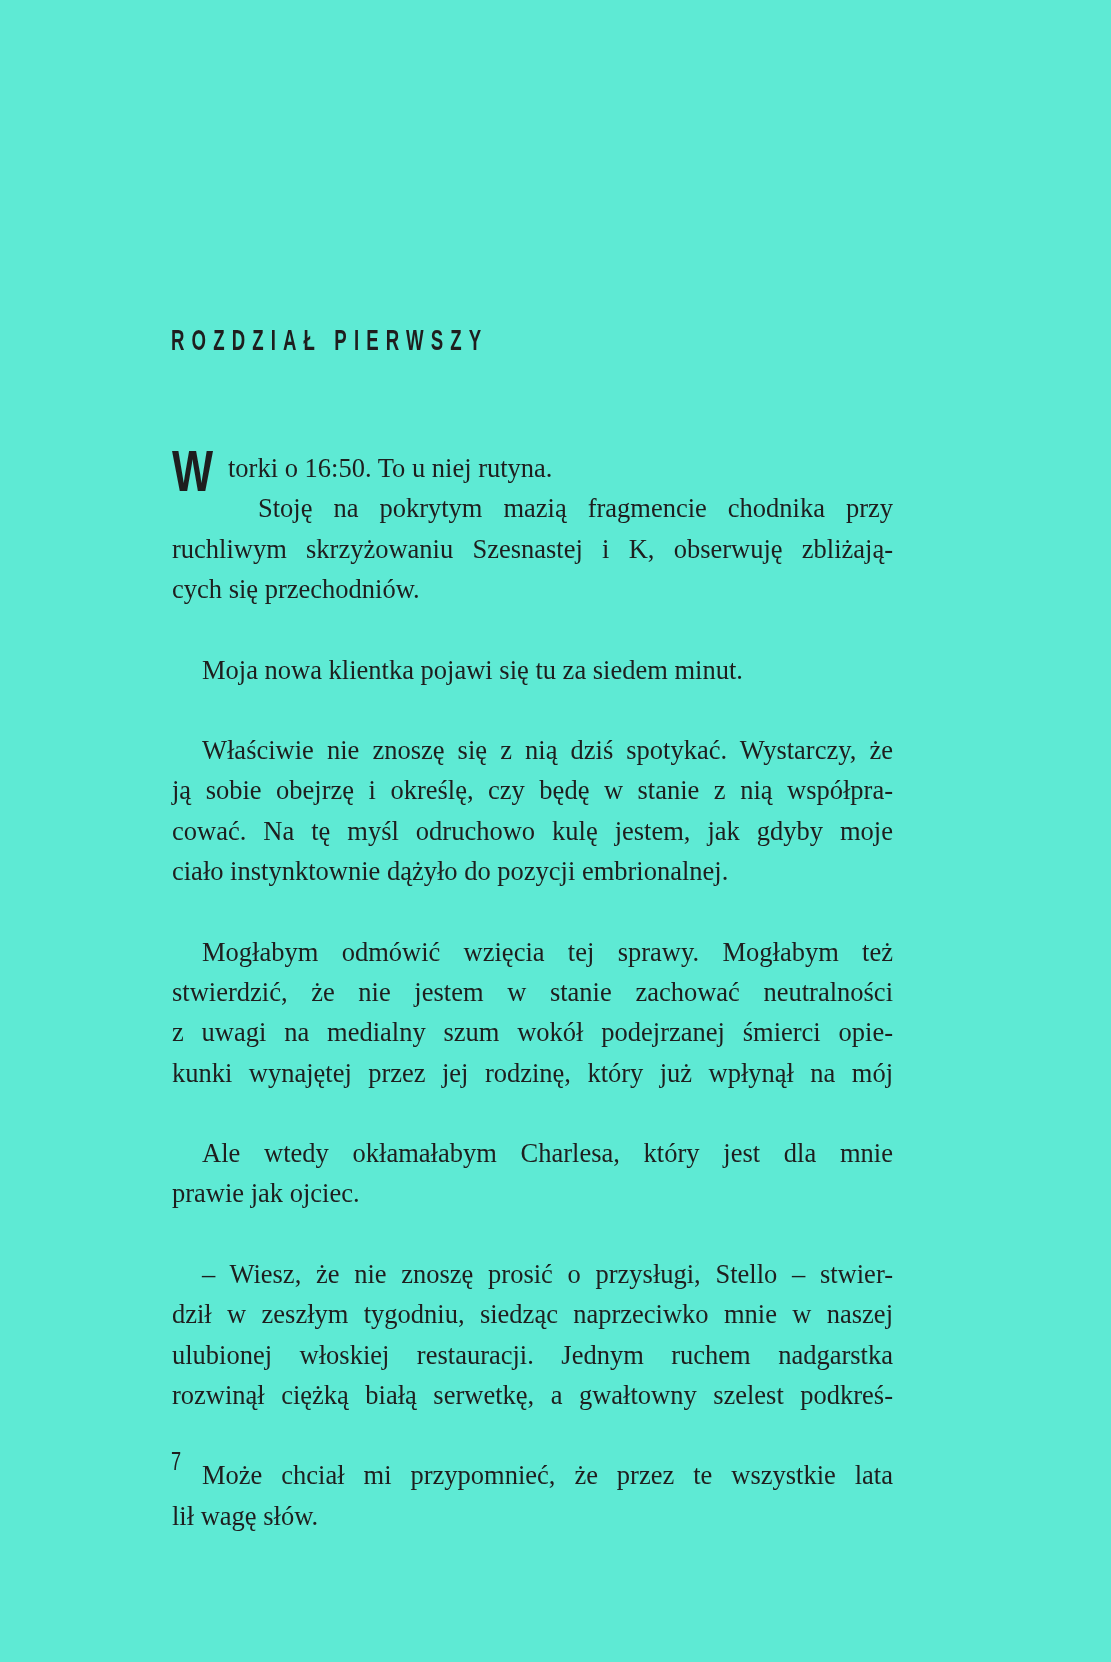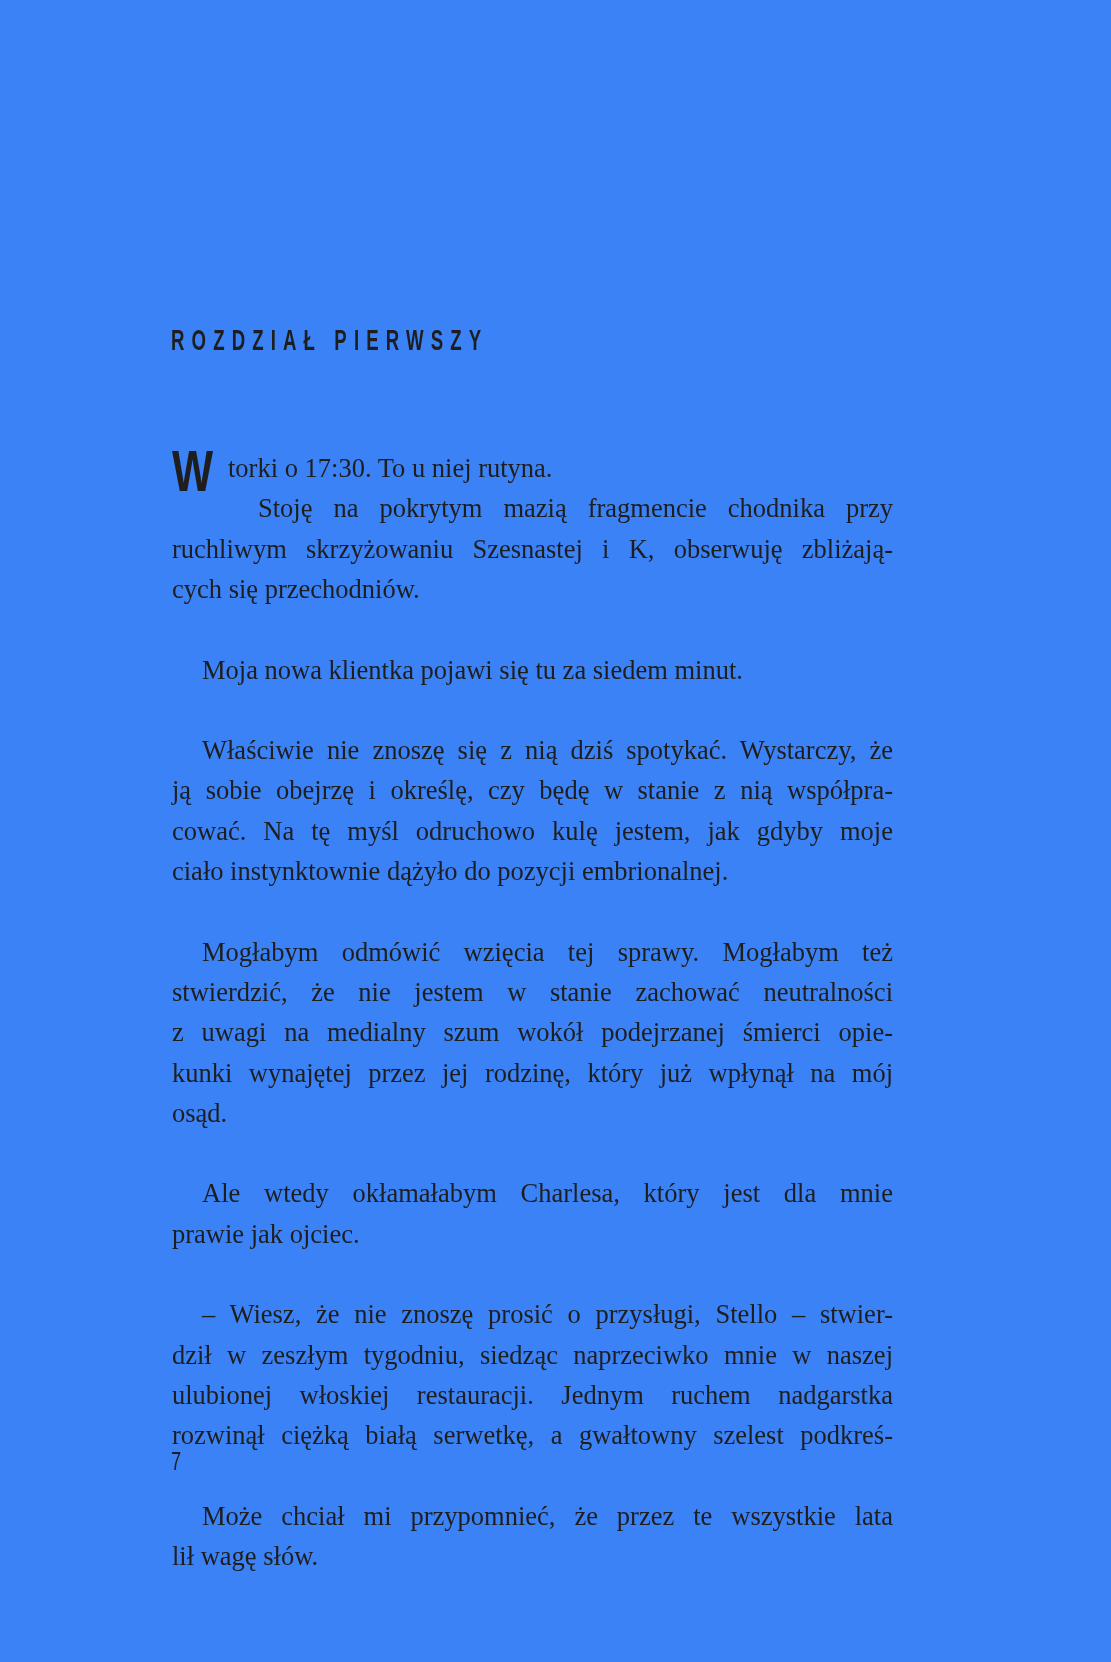--- a/index.html
+++ b/index.html
@@ -12,21 +12,21 @@
       height: 1662px;
       position: relative;
       overflow: hidden;
       color: #1e1e1e;
     }
     .page {
       position: absolute;
       left: 0; top: 0;
       width: 1111px;
       height: 1662px;
-      background: #3b82f6;
+      background: #5eead4;
     }
     .chapter-title {
       position: absolute;
       left: 171px;
       top: 322px;
       font-family: "Liberation Sans", "DejaVu Sans", sans-serif;
       font-weight: bold;
       font-size: 30px;
       letter-spacing: 11.5px;
       line-height: 36px;
@@ -95,34 +95,33 @@
   </style>
 </head>
 <body>
 
 <div class="page">
   <div class="chapter-title">ROZDZIAŁ PIERWSZY</div>
 
   <div class="dropcap">W</div>
 
   <div class="body-text" id="body-text">
-      <span class="line dropcap-line last">torki o 17:30. To u niej rutyna.</span>
+      <span class="line dropcap-line last">torki o 16:50. To u niej rutyna.</span>
       <span class="line dropcap-line2">Stoję na pokrytym mazią fragmencie chodnika przy</span>
       <span class="line ">ruchliwym skrzyżowaniu Szesnastej i K, obserwuję zbliżają-</span>
       <span class="line last">cych się przechodniów.</span>
       <span class="line indent last">Moja nowa klientka pojawi się tu za siedem minut.</span>
       <span class="line indent">Właściwie nie znoszę się z nią dziś spotykać. Wystarczy, że</span>
       <span class="line ">ją sobie obejrzę i określę, czy będę w stanie z nią współpra-</span>
       <span class="line ">cować. Na tę myśl odruchowo kulę jestem, jak gdyby moje</span>
       <span class="line last">ciało instynktownie dążyło do pozycji embrionalnej.</span>
       <span class="line indent">Mogłabym odmówić wzięcia tej sprawy. Mogłabym też</span>
       <span class="line ">stwierdzić, że nie jestem w stanie zachować neutralności</span>
       <span class="line ">z uwagi na medialny szum wokół podejrzanej śmierci opie-</span>
       <span class="line ">kunki wynajętej przez jej rodzinę, który już wpłynął na mój</span>
-      <span class="line last">osąd.</span>
       <span class="line indent">Ale wtedy okłamałabym Charlesa, który jest dla mnie</span>
       <span class="line last">prawie jak ojciec.</span>
       <span class="line indent">– Wiesz, że nie znoszę prosić o przysługi, Stello – stwier-</span>
       <span class="line ">dził w zeszłym tygodniu, siedząc naprzeciwko mnie w naszej</span>
       <span class="line ">ulubionej włoskiej restauracji. Jednym ruchem nadgarstka</span>
       <span class="line ">rozwinął ciężką białą serwetkę, a gwałtowny szelest podkreś-</span>
       <span class="line indent">Może chciał mi przypomnieć, że przez te wszystkie lata</span>
       <span class="line last">lił wagę słów.</span>
     </div>
 

